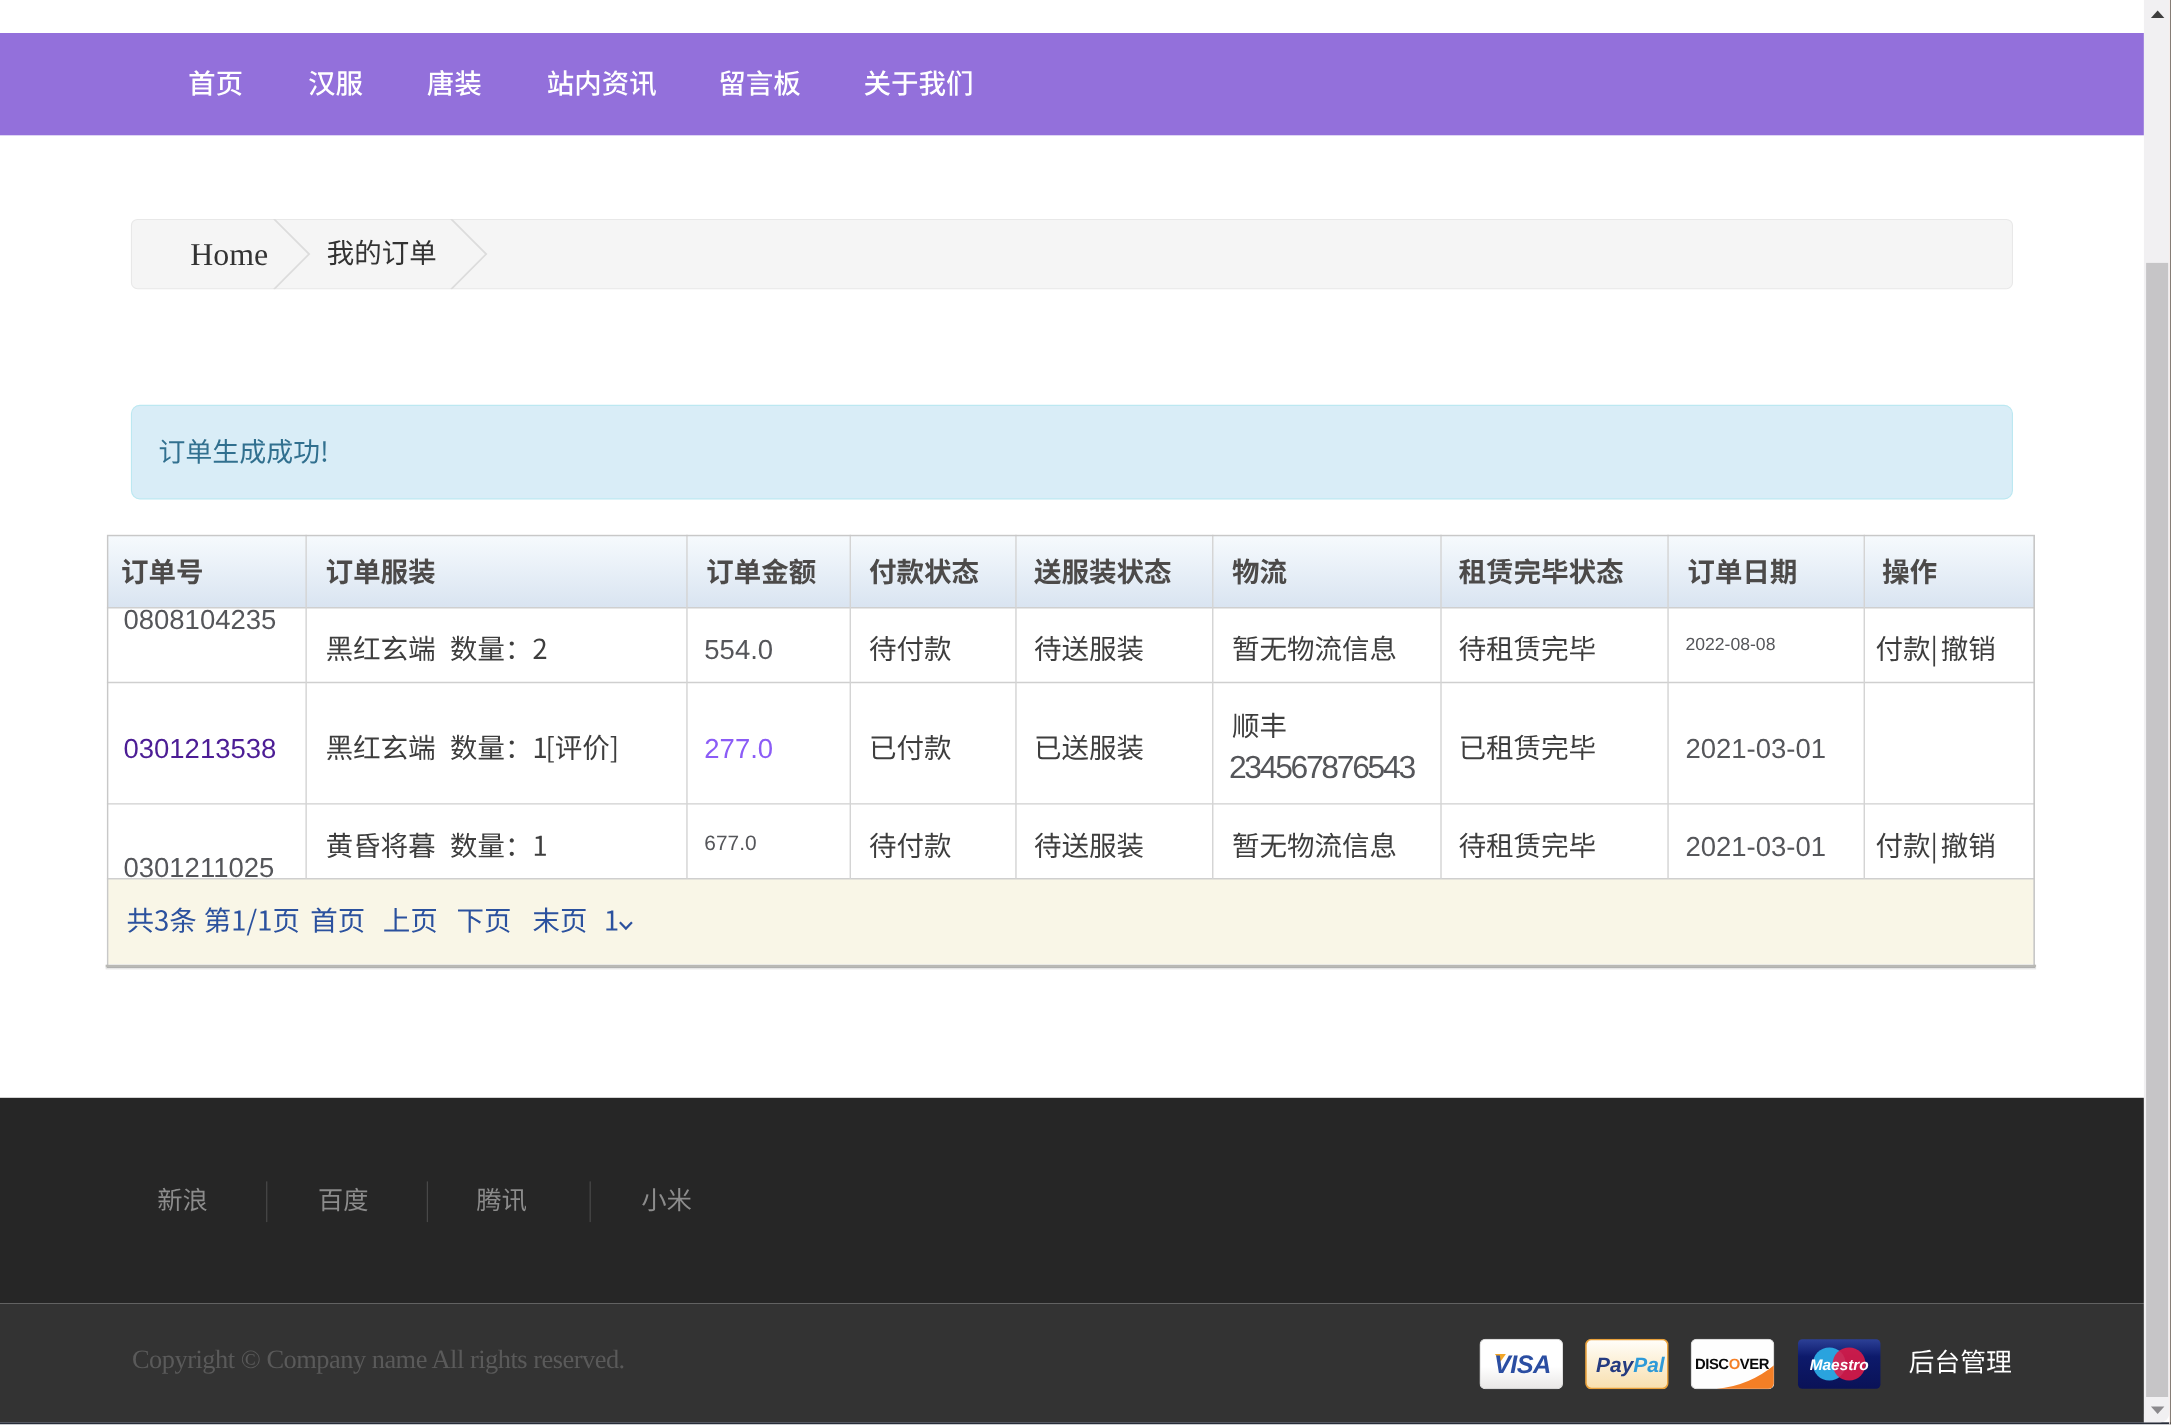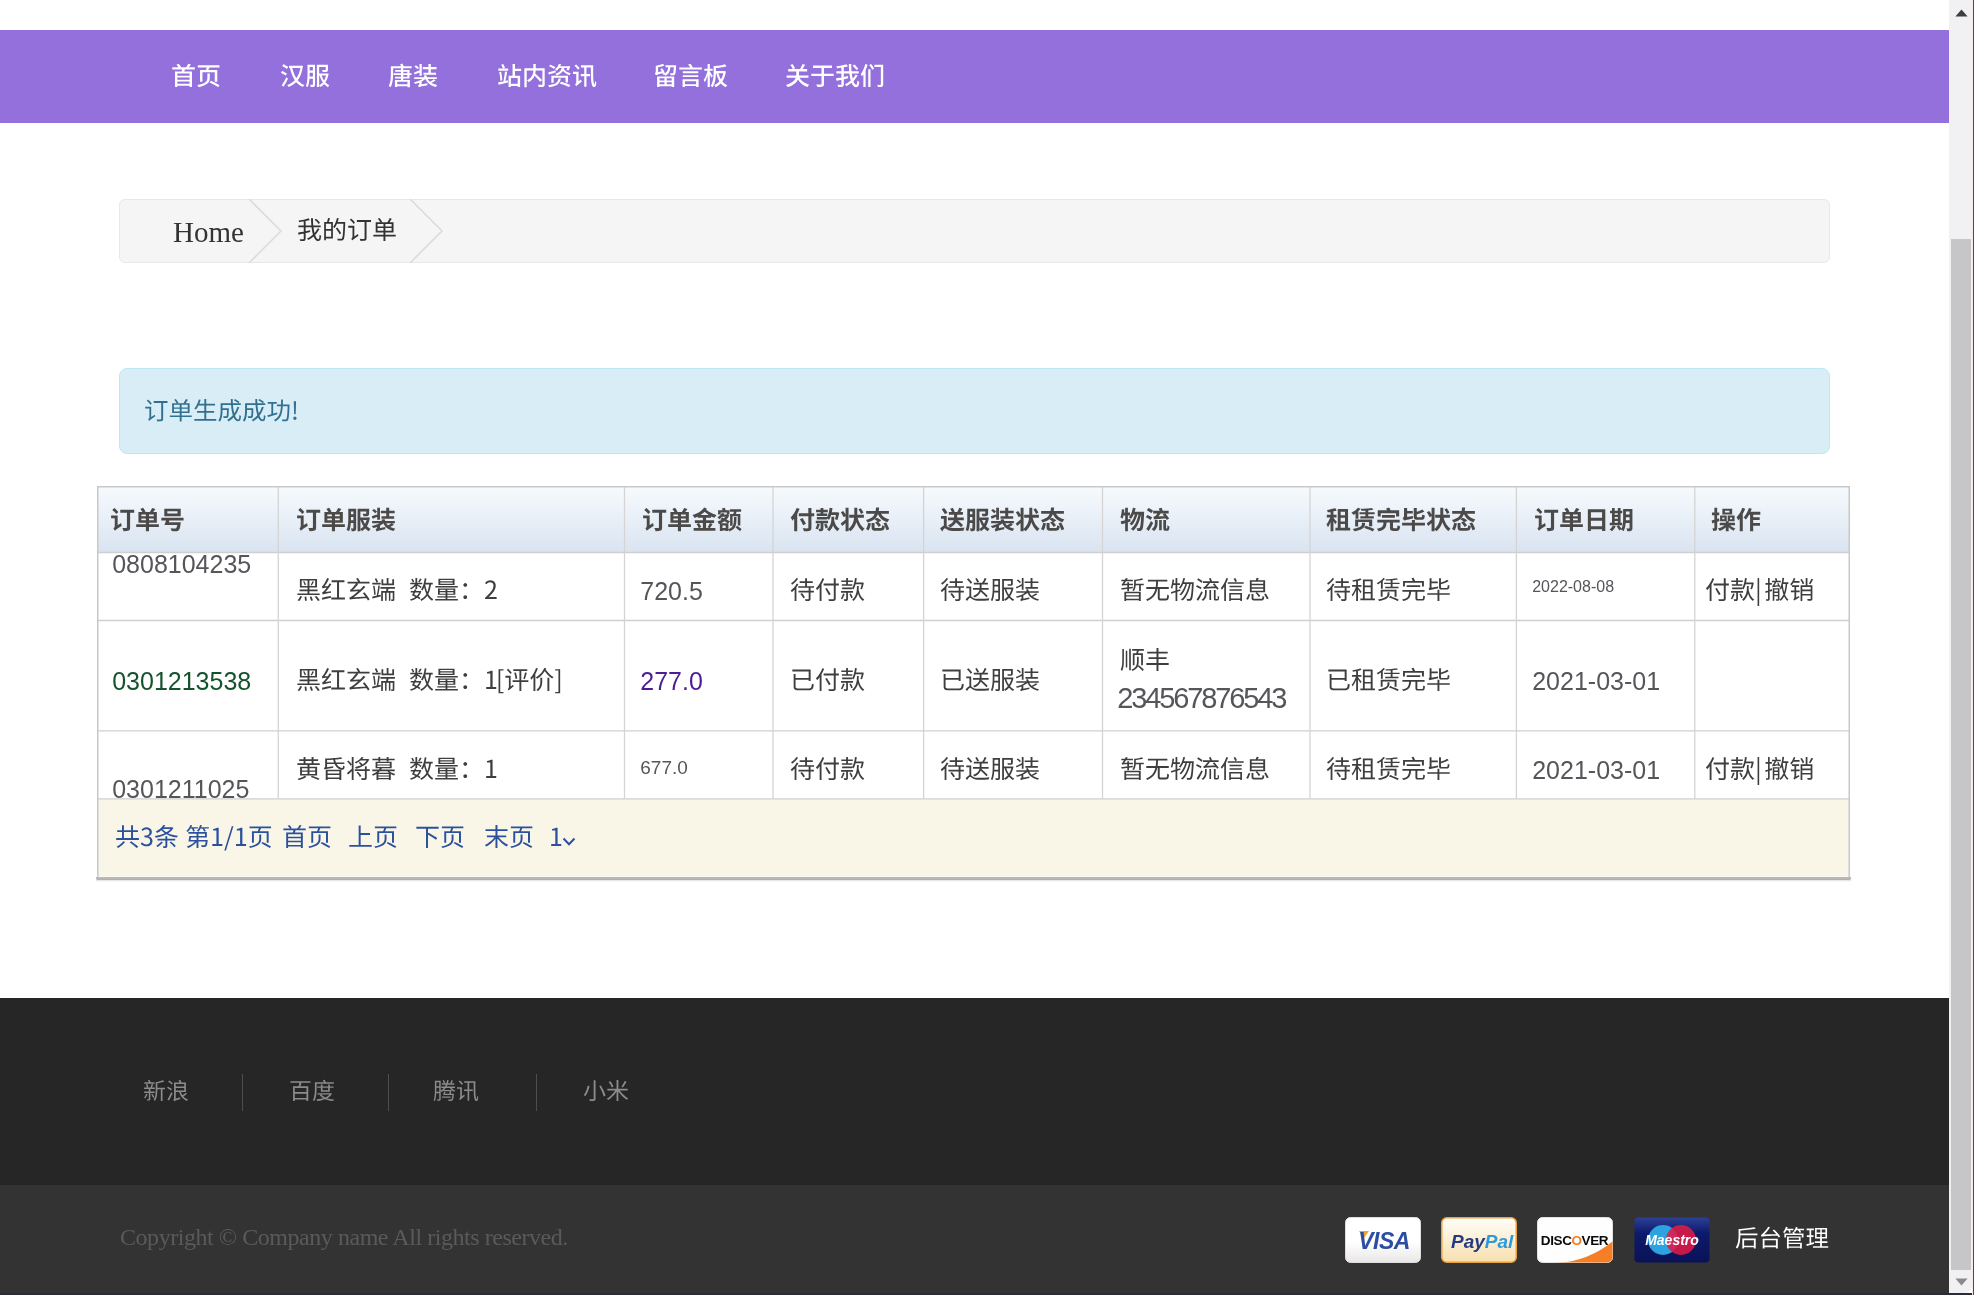--- a/index.html
+++ b/index.html
@@ -308,21 +308,21 @@
 <svg style="position:absolute;left:295.6px;top:577.4px" width="201.9" height="31.5" viewBox="0 -880 8075 1260" fill="#3e3e3e">
     <use href="#u9ed1" x="0"></use>
     <use href="#u7ea2" x="1000"></use>
     <use href="#u7384" x="2000"></use>
     <use href="#u7aef" x="3000"></use>
     <use href="#u6570" x="4520"></use>
     <use href="#u91cf" x="5520"></use>
     <use href="#uff1a" x="6520"></use>
     <use href="#u0032" x="7520"></use>
   </svg>
-<div style="position:absolute;left:640.3px;top:579.3px;font-size:25px;line-height:1;color:#55565a;white-space:pre;font-family:'Liberation Sans',sans-serif;">720.5</div>
+<div style="position:absolute;left:640.3px;top:579.3px;font-size:25px;line-height:1;color:#55565a;white-space:pre;font-family:'Liberation Sans',sans-serif;">554.0</div>
 <svg style="position:absolute;left:790.0px;top:577.4px" width="75.0" height="31.5" viewBox="0 -880 3000 1260" fill="#3e3e3e">
     <use href="#u5f85" x="0"></use>
     <use href="#u4ed8" x="1000"></use>
     <use href="#u6b3e" x="2000"></use>
   </svg>
 <svg style="position:absolute;left:940.1px;top:577.4px" width="100.0" height="31.5" viewBox="0 -880 4000 1260" fill="#3e3e3e">
     <use href="#u5f85" x="0"></use>
     <use href="#u9001" x="1000"></use>
     <use href="#u670d" x="2000"></use>
     <use href="#u88c5" x="3000"></use>
@@ -343,36 +343,36 @@
     <use href="#u6bd5" x="4000"></use>
   </svg>
 <div style="position:absolute;left:1532.2px;top:579.3px;font-size:16px;line-height:1;color:#55565a;white-space:pre;font-family:'Liberation Sans',sans-serif;">2022-08-08</div>
 <svg style="position:absolute;left:1704.7px;top:577.4px" width="109.3" height="31.5" viewBox="0 -880 4372 1260" fill="#3e3e3e">
     <use href="#u4ed8" x="0"></use>
     <use href="#u6b3e" x="1000"></use>
     <use href="#u007c" x="2000"></use>
     <use href="#u64a4" x="2372"></use>
     <use href="#u9500" x="3372"></use>
   </svg>
-<div style="position:absolute;left:112.2px;top:668.5px;font-size:25px;line-height:1;color:#14532d;white-space:pre;font-family:'Liberation Sans',sans-serif;">0301213538</div>
+<div style="position:absolute;left:112.2px;top:668.5px;font-size:25px;line-height:1;color:#4c1d95;white-space:pre;font-family:'Liberation Sans',sans-serif;">0301213538</div>
 <svg style="position:absolute;left:295.6px;top:666.6px" width="266.8" height="31.5" viewBox="0 -880 10671 1260" fill="#3e3e3e">
     <use href="#u9ed1" x="0"></use>
     <use href="#u7ea2" x="1000"></use>
     <use href="#u7384" x="2000"></use>
     <use href="#u7aef" x="3000"></use>
     <use href="#u6570" x="4520"></use>
     <use href="#u91cf" x="5520"></use>
     <use href="#uff1a" x="6520"></use>
     <use href="#u0031" x="7520"></use>
     <use href="#u005b" x="7995"></use>
     <use href="#u8bc4" x="8333"></use>
     <use href="#u4ef7" x="9333"></use>
     <use href="#u005d" x="10333"></use>
   </svg>
-<div style="position:absolute;left:640.3px;top:668.5px;font-size:25px;line-height:1;color:#4c1d95;white-space:pre;font-family:'Liberation Sans',sans-serif;">277.0</div>
+<div style="position:absolute;left:640.3px;top:668.5px;font-size:25px;line-height:1;color:#8b5cf6;white-space:pre;font-family:'Liberation Sans',sans-serif;">277.0</div>
 <svg style="position:absolute;left:790.0px;top:666.6px" width="75.0" height="31.5" viewBox="0 -880 3000 1260" fill="#3e3e3e">
     <use href="#u5df2" x="0"></use>
     <use href="#u4ed8" x="1000"></use>
     <use href="#u6b3e" x="2000"></use>
   </svg>
 <svg style="position:absolute;left:940.1px;top:666.6px" width="100.0" height="31.5" viewBox="0 -880 4000 1260" fill="#3e3e3e">
     <use href="#u5df2" x="0"></use>
     <use href="#u9001" x="1000"></use>
     <use href="#u670d" x="2000"></use>
     <use href="#u88c5" x="3000"></use>

